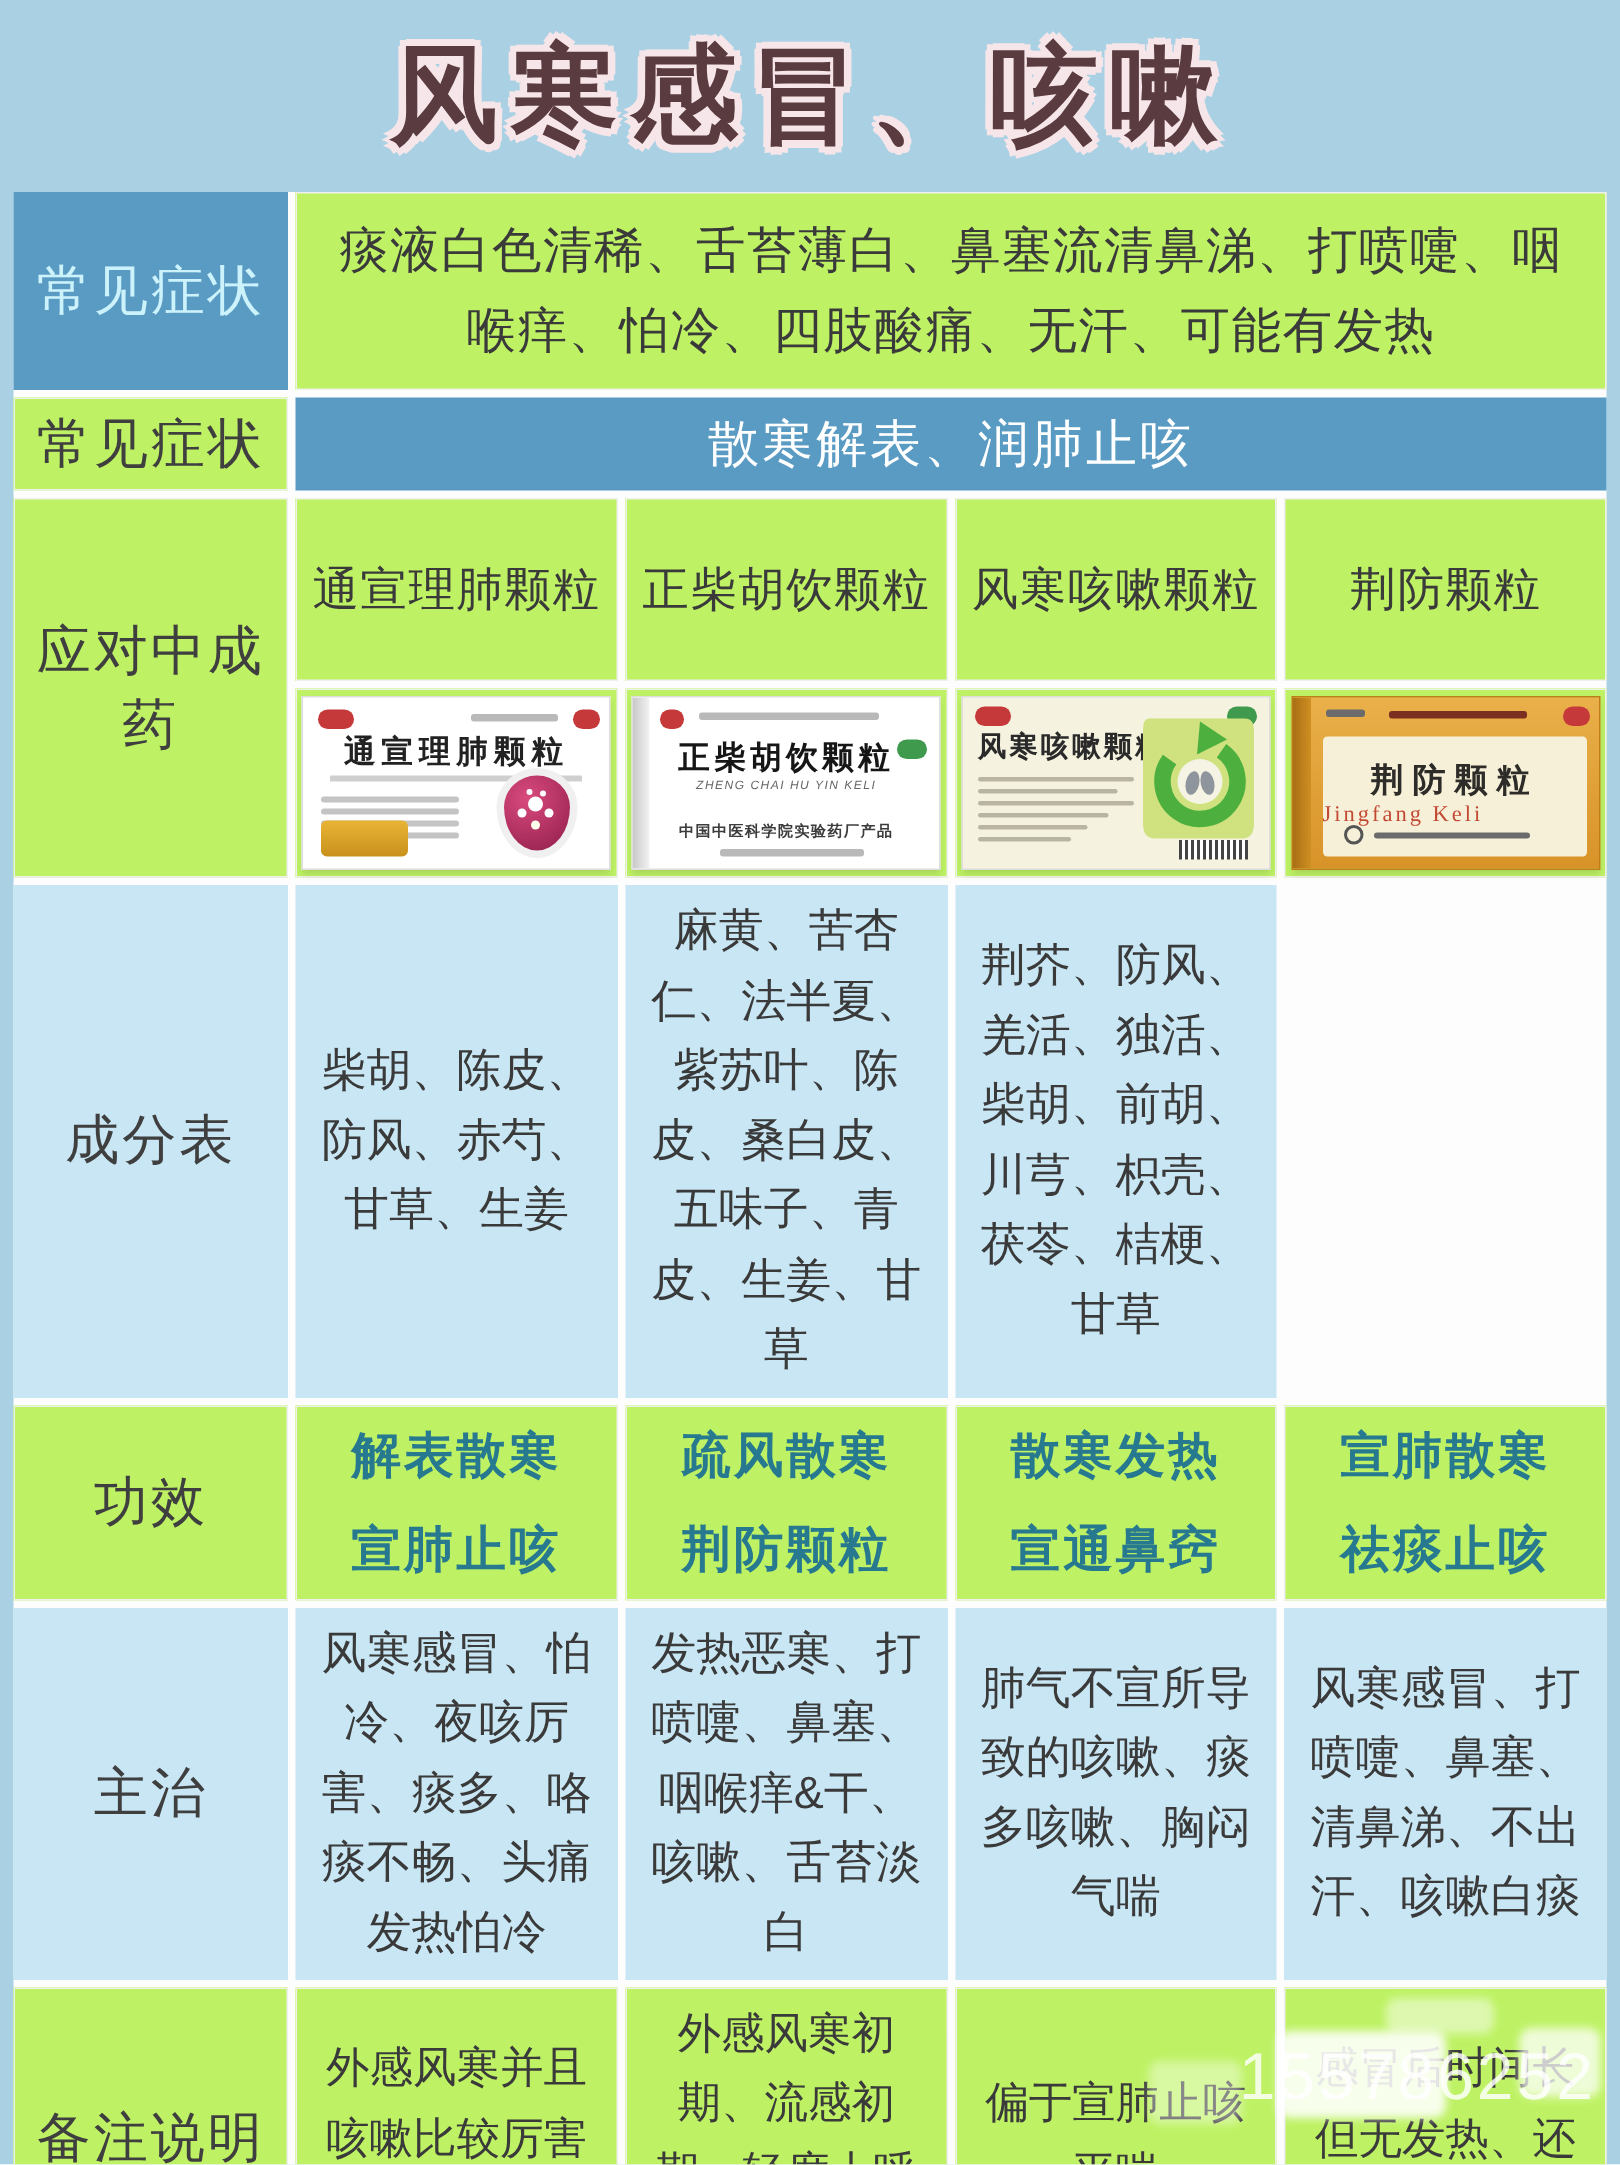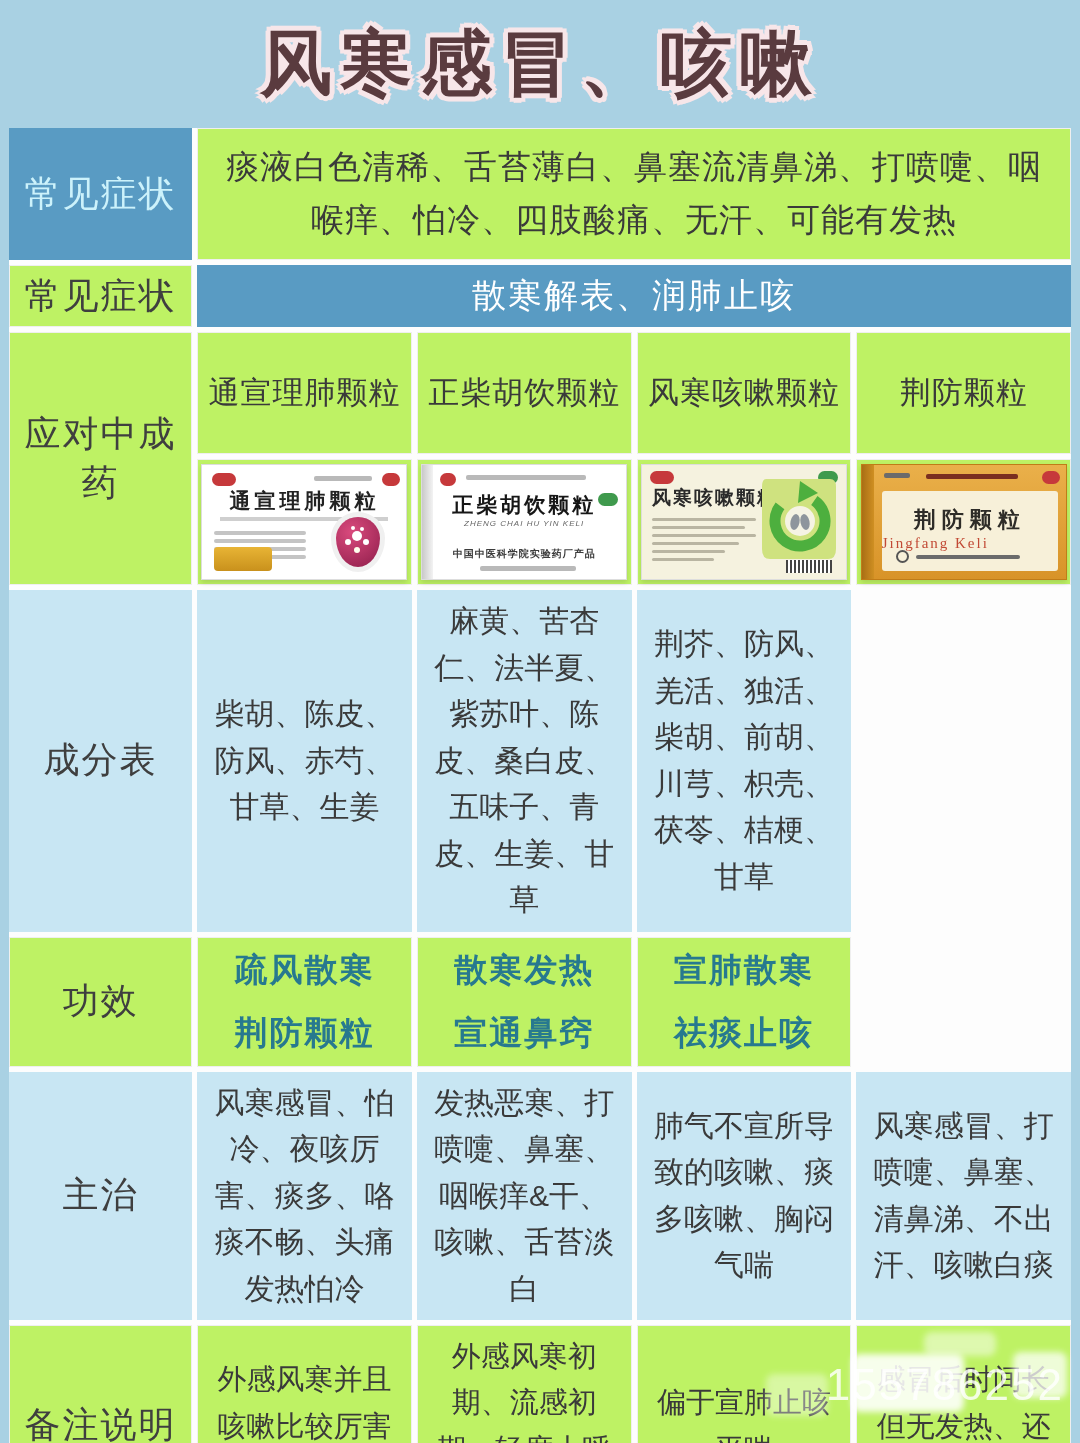--- a/index.html
+++ b/index.html
@@ -223,20 +223,24 @@
     <div class="row rD">
       <div class="cell lbl lightcell">成分表</div>
       <div class="cell lightcell ingr">柴胡、陈皮、防风、赤芍、甘草、生姜</div>
       <div class="cell lightcell ingr">麻黄、苦杏仁、法半夏、紫苏叶、陈皮、桑白皮、五味子、青皮、生姜、甘草</div>
       <div class="cell lightcell ingr">荆芥、防风、羌活、独活、柴胡、前胡、川芎、枳壳、茯苓、桔梗、甘草</div>
     </div>
 
     <div class="row rE">
       <div class="cell lbl wcell">功效</div>
       <div class="cell wcell effect">
+        <span>解表散寒</span>
+        <span>宣肺止咳</span>
+      </div>
+      <div class="cell wcell effect">
         <span>疏风散寒</span>
         <span>荆防颗粒</span>
       </div>
       <div class="cell wcell effect">
         <span>散寒发热</span>
         <span>宣通鼻窍</span>
       </div>
       <div class="cell wcell effect">
         <span>宣肺散寒</span>
         <span>祛痰止咳</span>

